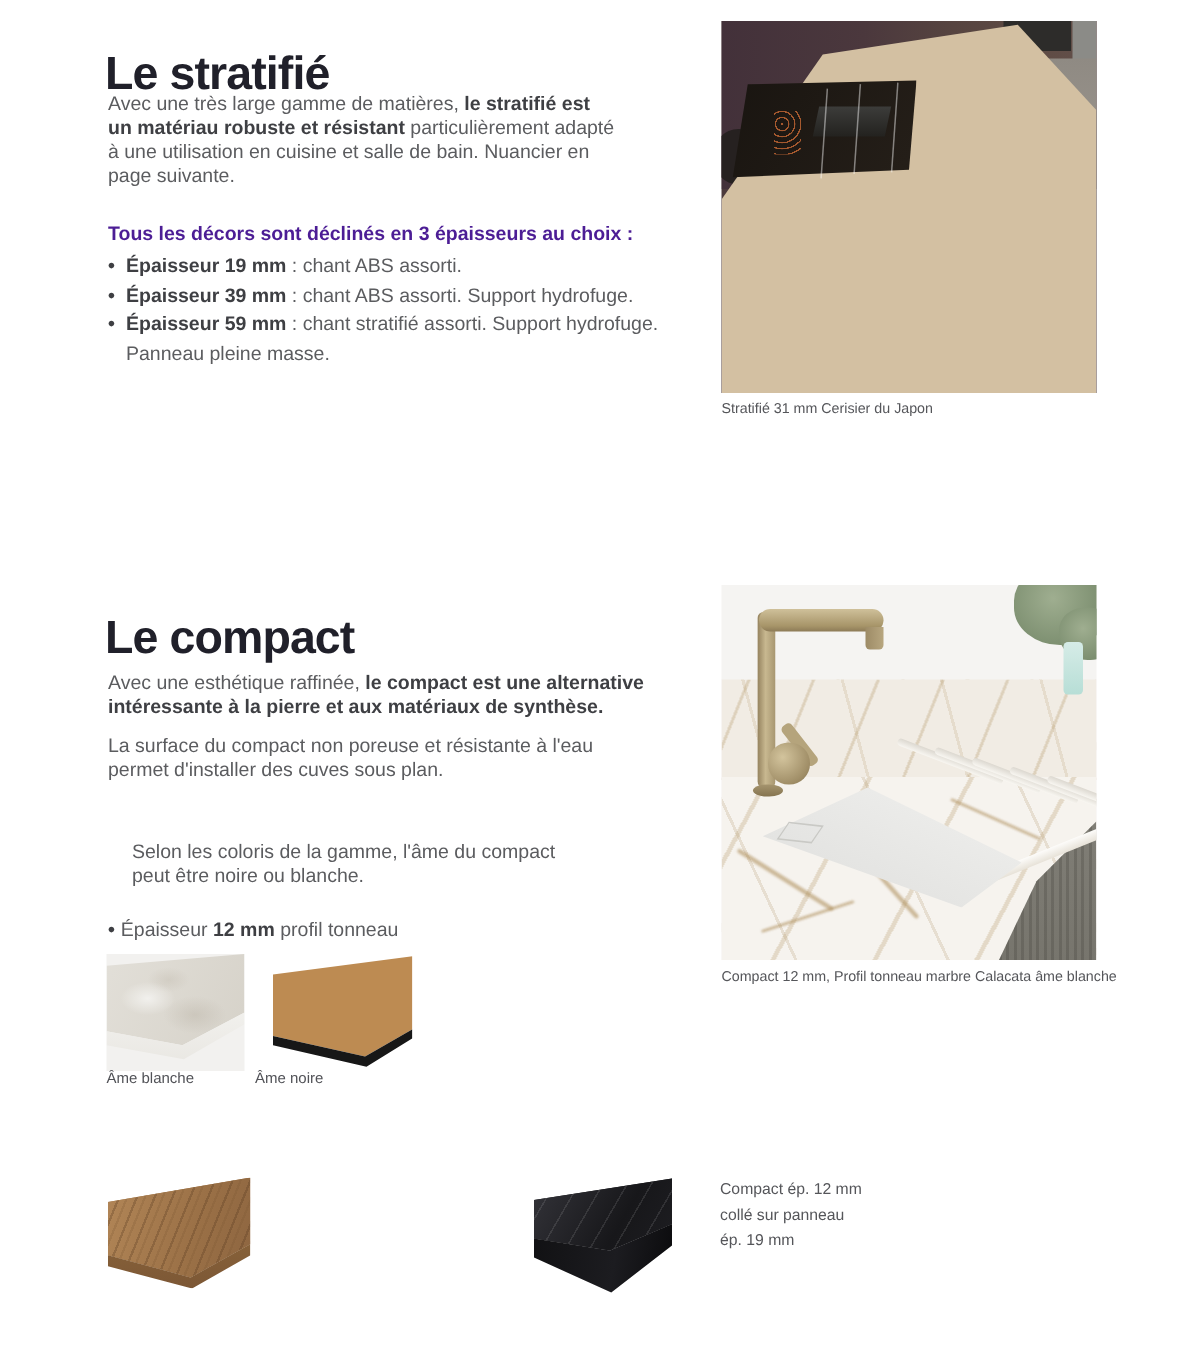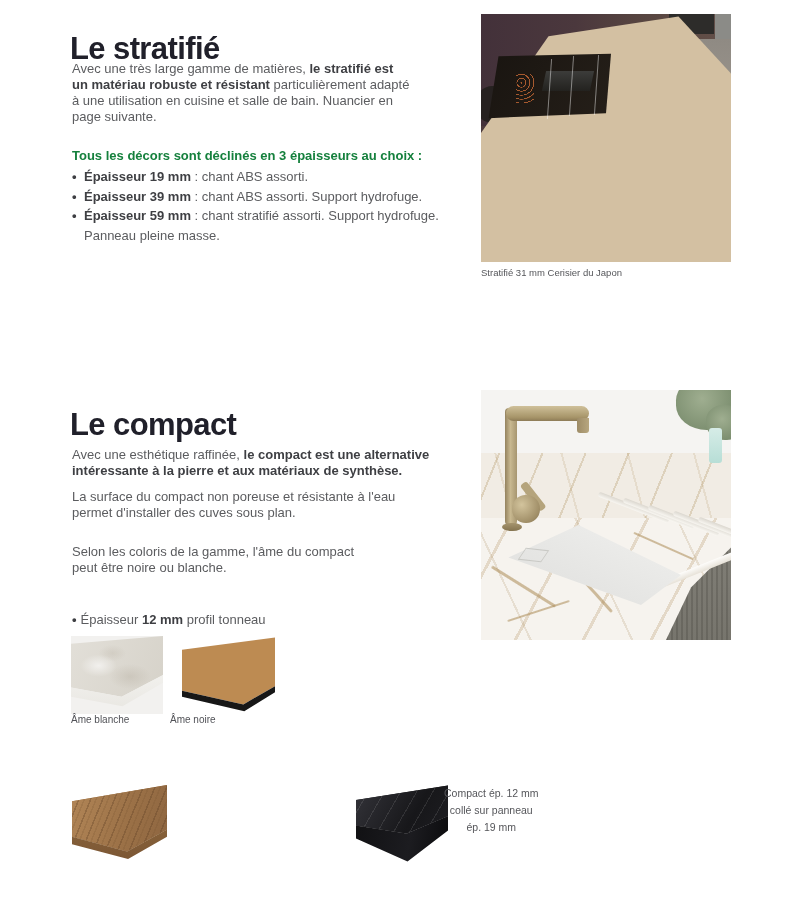--- a/index.html
+++ b/index.html
@@ -3,21 +3,21 @@
 <meta charset="utf-8">
 <style>
   html,body{margin:0;padding:0;background:#fff;}
   .page{position:relative;width:790px;height:898px;background:#ffffff;overflow:hidden;
         font-family:"Liberation Sans", sans-serif;}
   .abs{position:absolute;}
   
   .h1{font-size:31px;font-weight:700;color:#20202a;letter-spacing:-0.6px;line-height:1.05;text-align:right;}
   .body-txt{font-size:13px;line-height:16px;color:#5b5c5f;}
   .b{font-weight:700;color:#3e3f43;}
-  .lead{font-size:13px;font-weight:700;color:#15803d;line-height:17px;}
+  .lead{font-size:13px;font-weight:700;color:#4c1d95;line-height:17px;}
   .bullets{font-size:13px;color:#5b5c5f;}
   .bl{position:relative;padding-left:12px;line-height:19.5px;}
   .bl .dot{position:absolute;left:0;top:0;color:#3e3f43;font-weight:700;}
   .bullet-line{font-size:13px;color:#5b5c5f;line-height:16px;}
   .bullet-line .dot{color:#3e3f43;font-weight:700;margin-right:4px;}
   .cap{font-size:9.5px;color:#55565a;line-height:12px;}
   .lbl{font-size:10px;color:#515257;}
   .note{font-size:10.5px;line-height:17px;color:#55565a;}
   
   .photo1{width:250px;height:248px;overflow:hidden;background:#4c3a3c;}
@@ -152,21 +152,21 @@
     <div class="p1-hob-line" style="left:27%;top:18%;transform:rotate(4deg);"></div>
   </div>
   <div class="abs cap" style="left:481px;top:267px;">Stratifié 31 mm Cerisier du Japon</div>
 
   <h1 class="abs h1" style="left:70px;top:388px;">Le compact</h1>
 
   <p class="abs body-txt" style="left:72px;top:447px;width:398px;margin:0;"><span>Avec une esthétique raffinée, </span><span class="b">le compact est une alternative intéressante à la pierre et aux matériaux de synthèse.</span></p>
 
   <p class="abs body-txt" style="left:72px;top:489px;width:352px;margin:0;">La surface du compact non poreuse et résistante à l'eau permet d'installer des cuves sous plan.</p>
 
-  <p class="abs body-txt" style="left:72px;top:544px;width:305px;margin:0;">Selon les coloris de la gamme, l'âme du compact peut être noire ou blanche.</p>
+  <p class="abs body-txt" style="left:72px;top:544px;width:305px;margin:16px;">Selon les coloris de la gamme, l'âme du compact peut être noire ou blanche.</p>
 
   <div class="abs photo2" style="left:481px;top:390px;">
     <div class="p2-splash"></div>
     <div class="p2-plant" style="left:78%;top:-5%;width:26%;height:21%;"></div>
     <div class="p2-plant" style="left:90%;top:6%;width:16%;height:14%;"></div>
     <div class="p2-vase"></div>
     <div class="p2-counter"></div>
     <div class="vein" style="left:2%;top:78%;width:30%;height:3px;transform:rotate(32deg);"></div>
     <div class="vein" style="left:10%;top:88%;width:26%;height:2px;transform:rotate(-18deg);"></div>
     <div class="vein" style="left:34%;top:80%;width:22%;height:3px;transform:rotate(48deg);"></div>
@@ -180,20 +180,21 @@
     <div class="p2-edge"></div>
     <div class="p2-sink"></div>
     <div class="p2-overflow"></div>
     <div class="faucet-pipe"></div>
     <div class="faucet-arm"></div>
     <div class="faucet-spout"></div>
     <div class="faucet-lever"></div>
     <div class="faucet-disc"></div>
     <div class="faucet-base"></div>
   </div>
+  <div class="abs cap" style="left:481px;top:646px;">Compact 12 mm, Profil tonneau marbre Calacata âme blanche</div>
 
   <div class="abs bullet-line" style="left:72px;top:612px;"><span class="dot">•</span><span>Épaisseur </span><span class="b">12 mm</span><span> profil tonneau</span></div>
 
   <div class="abs sw sw-blanche" style="left:71px;top:636px;width:92px;height:78px;">
     <div class="face"></div>
     <div class="edge"></div>
   </div>
   <div class="abs lbl" style="left:71px;top:714px;">Âme blanche</div>
 
   <div class="abs sw sw-noire" style="left:182px;top:636px;width:93px;height:76px;">
@@ -207,19 +208,19 @@
   <div class="abs sw sw-wood" style="left:72px;top:785px;width:95px;height:74px;">
     <div class="face"></div>
     <div class="edge"></div>
   </div>
 
   <div class="abs sw sw-black" style="left:356px;top:784px;width:92px;height:80px;">
     <div class="face"></div>
     <div class="edge"></div>
   </div>
 
-  <div class="abs note" style="left:444px;top:785px;text-align:center;">
+  <div class="abs note" style="left:480px;top:785px;">
     <div>Compact ép. 12 mm</div>
     <div>collé sur panneau</div>
     <div>ép. 19 mm</div>
   </div>
 
 </div>
 
 </body></html>

